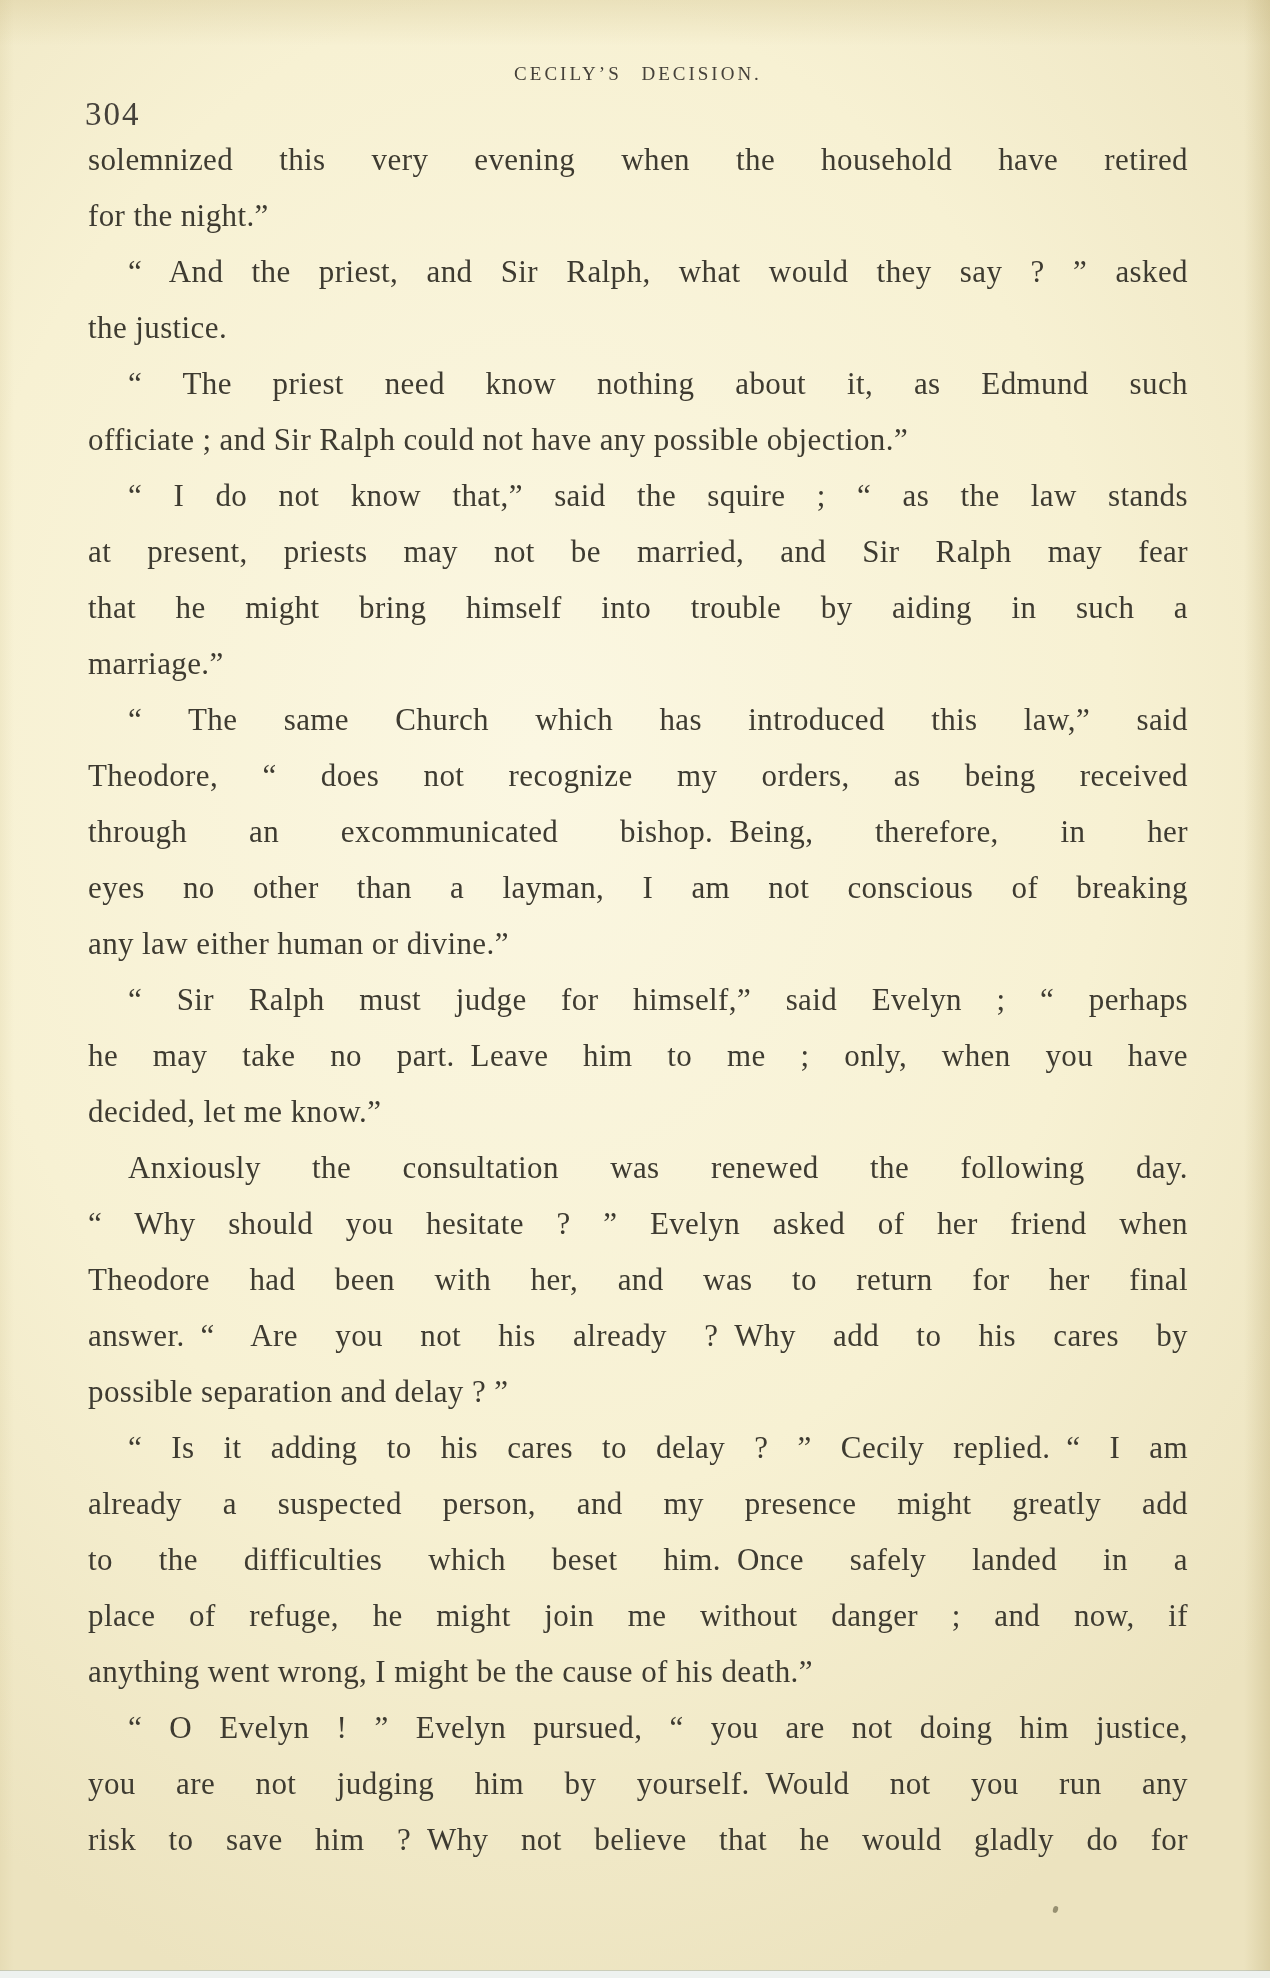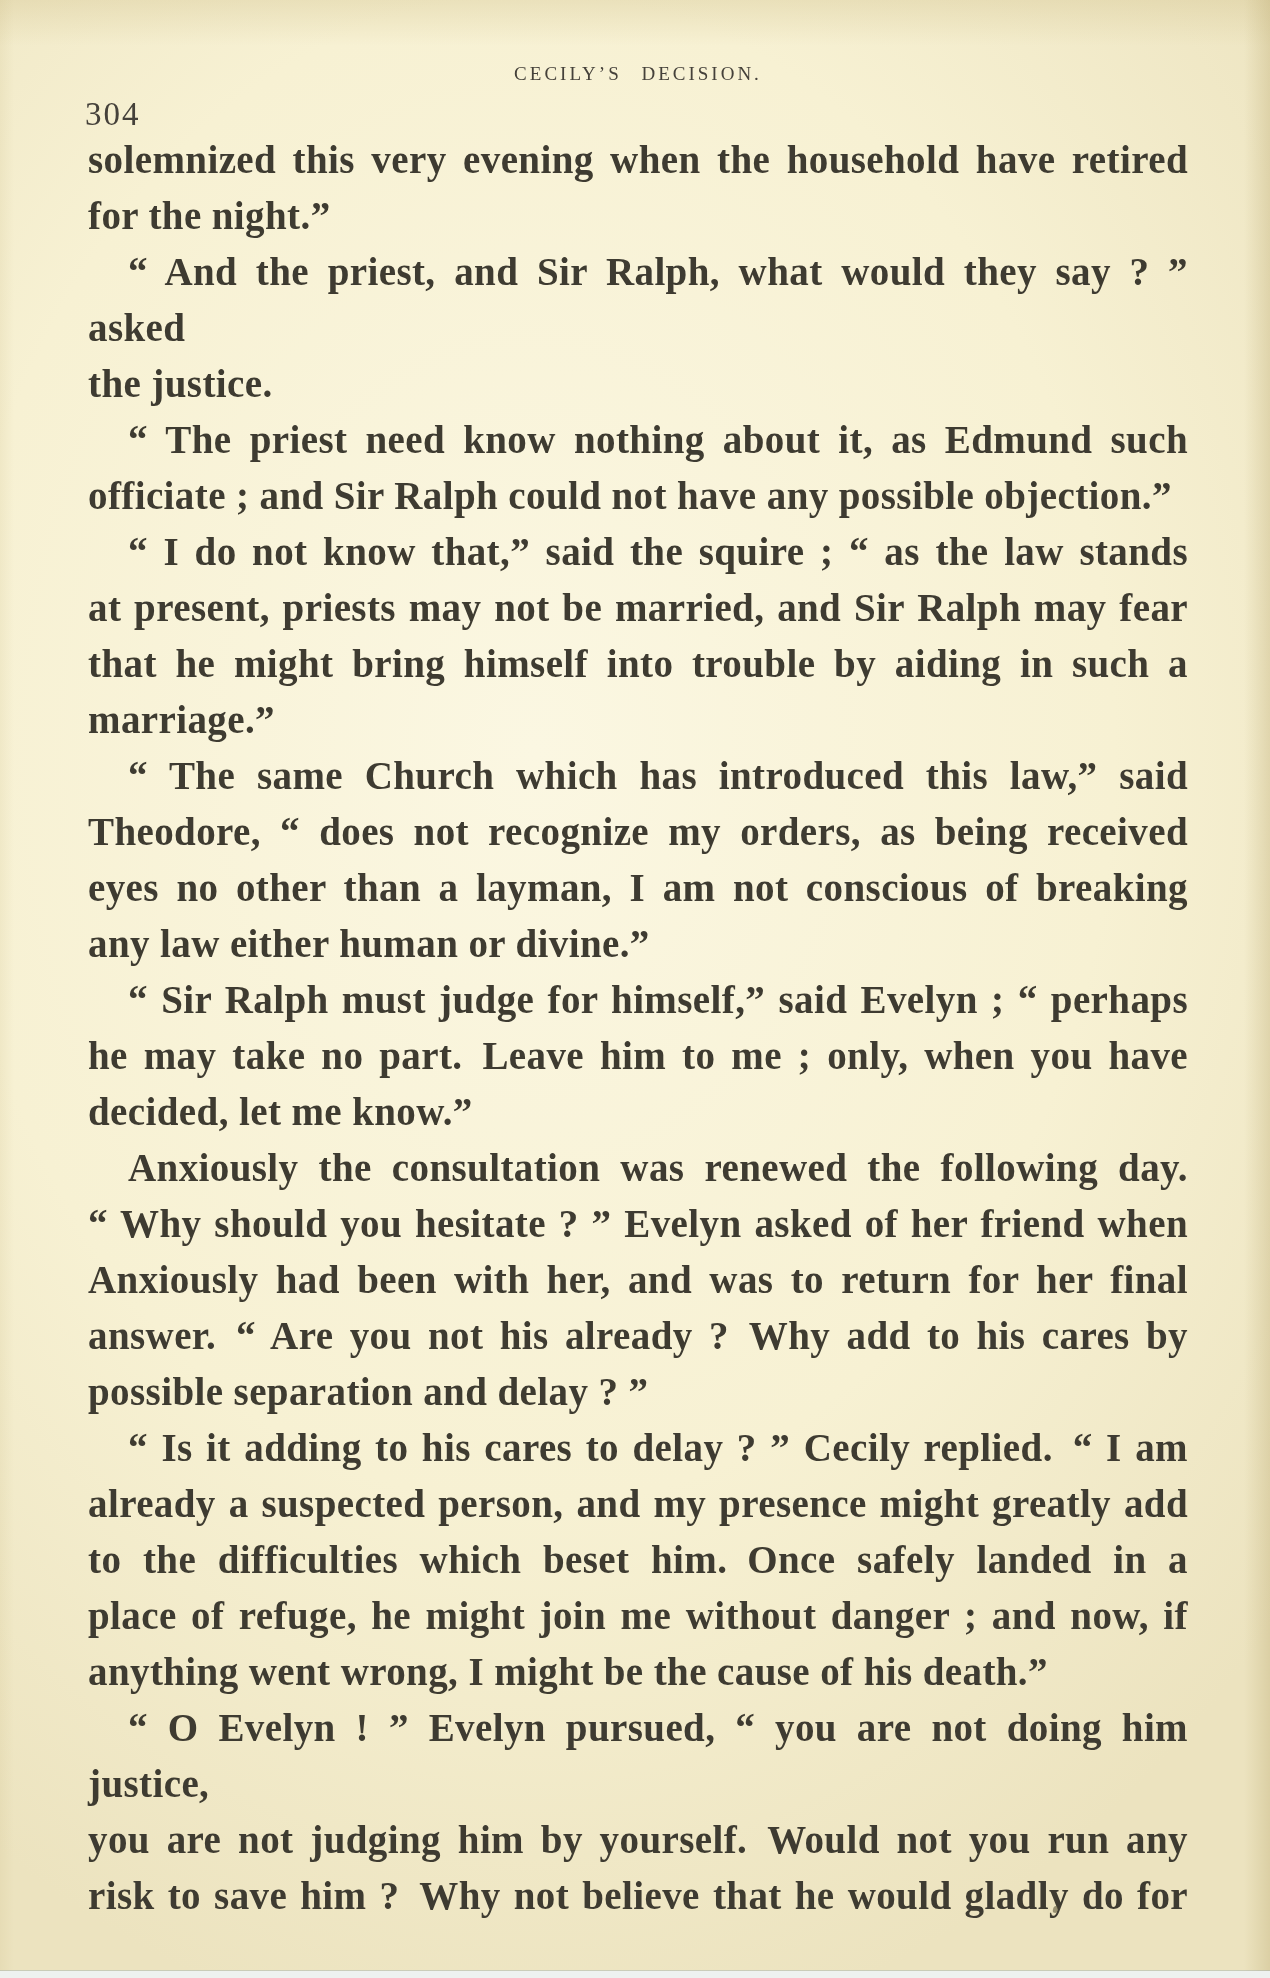--- a/index.html
+++ b/index.html
@@ -58,21 +58,21 @@
   }
   .running-title {
     position: absolute; left: 88px; top: 63px; width: 1100px;
     text-align: center;
     font-size: 19px; letter-spacing: 3px; word-spacing: 12px;
     color: var(--header_ink);
   }
 
   .body-text {
     position: absolute; left: 88px; top: 132px; width: 1100px;
-    font-size: 39px; line-height: 56px; letter-spacing: 0.4px; font-weight: bold;
+    font-size: 31px; line-height: 56px; letter-spacing: 0.4px;
   }
   .line {
     text-align: justify;
     text-align-last: justify;
     text-justify: inter-word;
     white-space: normal;
   }
   .line.plast {
     text-align-last: left;
   }
@@ -98,28 +98,29 @@
     <div class="line indent">“ And the priest, and Sir Ralph, what would they say ? ” asked</div>
     <div class="line plast">the justice.</div>
     <div class="line indent">“ The priest need know nothing about it, as Edmund such</div>
     <div class="line plast">officiate ; and Sir Ralph could not have any possible objection.”</div>
     <div class="line indent">“ I do not know that,” said the squire ; “ as the law stands</div>
     <div class="line">at present, priests may not be married, and Sir Ralph may fear</div>
     <div class="line">that he might bring himself into trouble by aiding in such a</div>
     <div class="line plast">marriage.”</div>
     <div class="line indent">“ The same Church which has introduced this law,” said</div>
     <div class="line">Theodore, “ does not recognize my orders, as being received</div>
+    <div class="line">through an excommunicated bishop. Being, therefore, in her</div>
     <div class="line">eyes no other than a layman, I am not conscious of breaking</div>
     <div class="line plast">any law either human or divine.”</div>
     <div class="line indent">“ Sir Ralph must judge for himself,” said Evelyn ; “ perhaps</div>
     <div class="line">he may take no part. Leave him to me ; only, when you have</div>
     <div class="line plast">decided, let me know.”</div>
     <div class="line indent">Anxiously the consultation was renewed the following day.</div>
     <div class="line">“ Why should you hesitate ? ” Evelyn asked of her friend when</div>
-    <div class="line">Anxiously had been with her, and was to return for her final</div>
+    <div class="line">Theodore had been with her, and was to return for her final</div>
     <div class="line">answer. “ Are you not his already ? Why add to his cares by</div>
     <div class="line plast">possible separation and delay ? ”</div>
     <div class="line indent">“ Is it adding to his cares to delay ? ” Cecily replied. “ I am</div>
     <div class="line">already a suspected person, and my presence might greatly add</div>
     <div class="line">to the difficulties which beset him. Once safely landed in a</div>
     <div class="line">place of refuge, he might join me without danger ; and now, if</div>
     <div class="line plast">anything went wrong, I might be the cause of his death.”</div>
     <div class="line indent">“ O Evelyn ! ” Evelyn pursued, “ you are not doing him justice,</div>
     <div class="line">you are not judging him by yourself. Would not you run any</div>
     <div class="line">risk to save him ? Why not believe that he would gladly do for</div>

